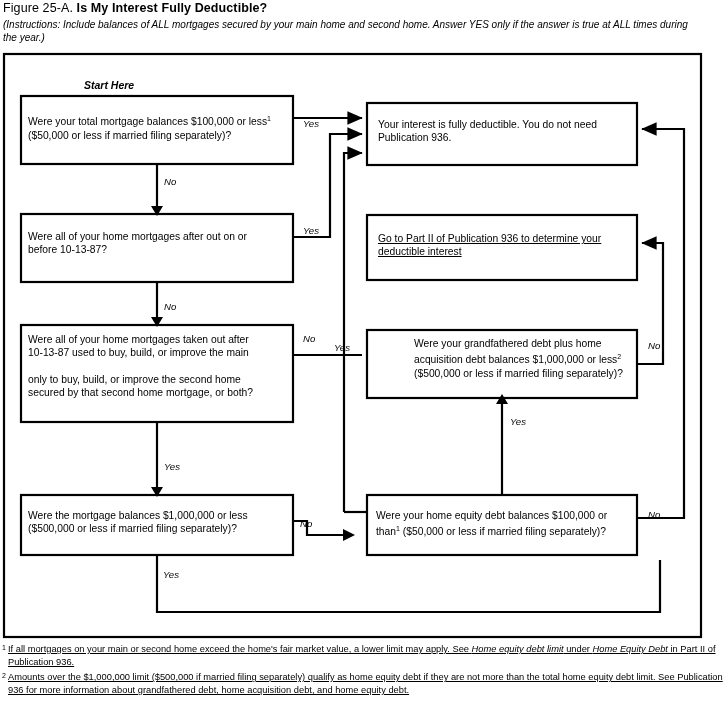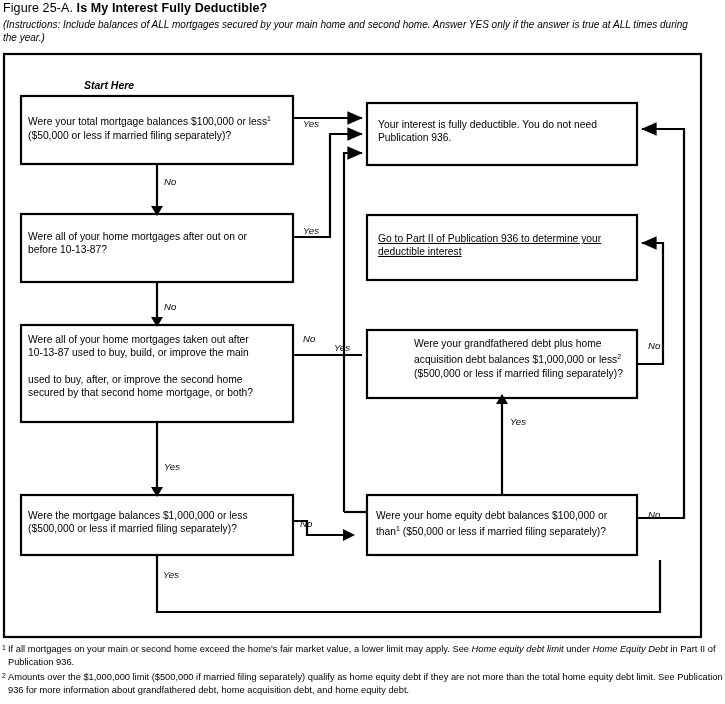--- a/index.html
+++ b/index.html
@@ -49,20 +49,21 @@
     left: 2px;
     top: 643px;
     width: 721px;
     font-size: 9.3px;
     line-height: 12.6px;
   }
   .footnote {
     position: relative;
     padding-left: 6px;
     margin-bottom: 3px;
+    text-decoration: underline;
   }
   .footnote .fn-mark {
     position: absolute;
     left: 0;
     top: -1px;
     font-size: 7px;
     vertical-align: super;
   }
   .footnote i { font-style: italic; }
   .boxtext {
@@ -174,21 +175,21 @@
 
   <div class="boxtext" style="position:absolute; left:28px; top:230px; width:262px;">
     <span>Were all of your home mortgages after out on or</span><br>
     <span>before 10-13-87?</span>
   </div>
 
   <div class="boxtext" style="position:absolute; left:28px; top:333px; width:264px;">
     <span>Were all of your home mortgages taken out after</span><br>
     <span>10-13-87 used to buy, build, or improve the main</span><br>
     <br>
-    <span>used to buy, after, or improve the second home</span><br>
+    <span>only to buy, build, or improve the second home</span><br>
     <span>secured by that second home mortgage, or both?</span>
   </div>
 
   <div class="boxtext" style="position:absolute; left:28px; top:509px; width:262px;">
     <span>Were the mortgage balances $1,000,000 or less</span><br>
     <span>($500,000 or less if married filing separately)?</span>
   </div>
 
   <div class="boxtext" style="position:absolute; left:378px; top:118px; width:254px;">
     <span>Your interest is fully deductible.  You do not need</span><br>

